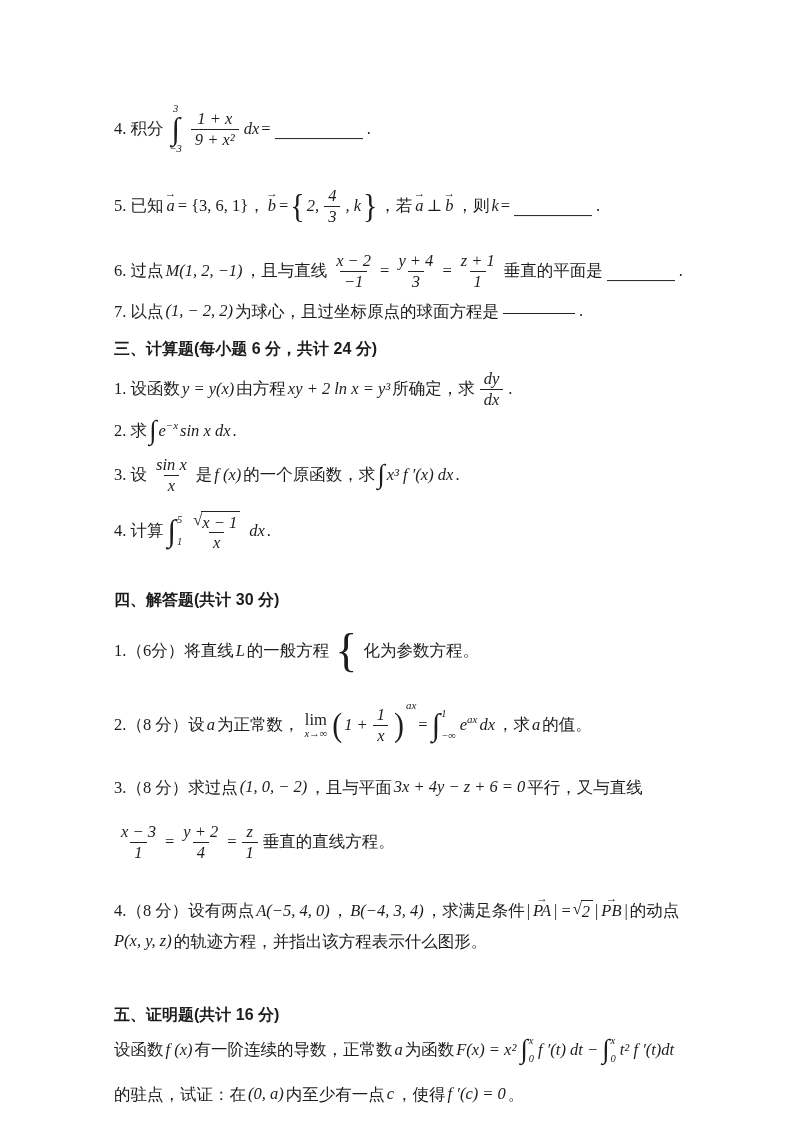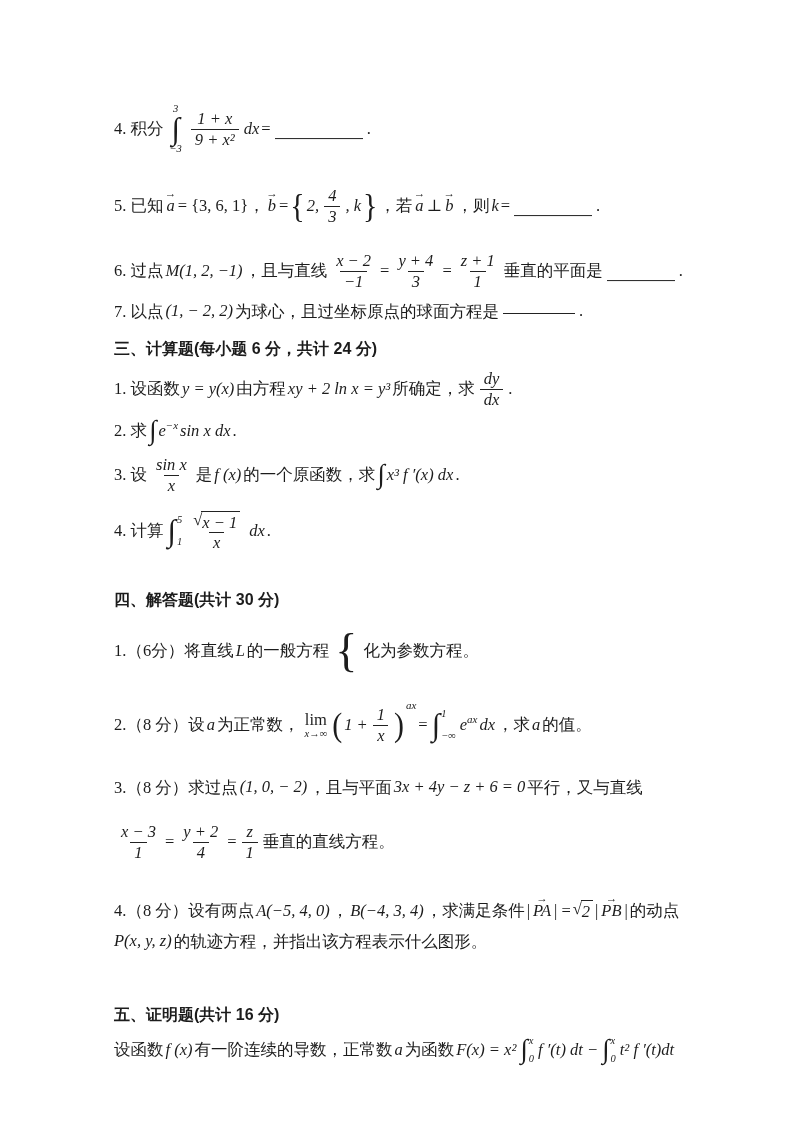--- a/index.html
+++ b/index.html
@@ -248,14 +248,23 @@
       <span class="ilims" style="height:28px;"><span class="hi">x</span><span class="lo">0</span></span>
     </span>
     <span class="mi">f ′(t) dt −</span>
     <span class="int-sd">
       <span class="iglyph small">∫</span>
       <span class="ilims" style="height:28px;"><span class="hi">x</span><span class="lo">0</span></span>
     </span>
     <span class="mi">t² f ′(t)dt</span>
   </div>
 
+  <div class="row base" style="min-height:26px;">
+    <span class="cn">的驻点，试证：在</span>
+    <span class="mi">(0, a)</span>
+    <span class="cn">内至少有一点</span>
+    <span class="mi">c</span>
+    <span class="cn">，使得</span>
+    <span class="mi">f ′(c) = 0</span>
+    <span class="cn">。</span>
+  </div>
 
 </div>
 
 </body></html>

